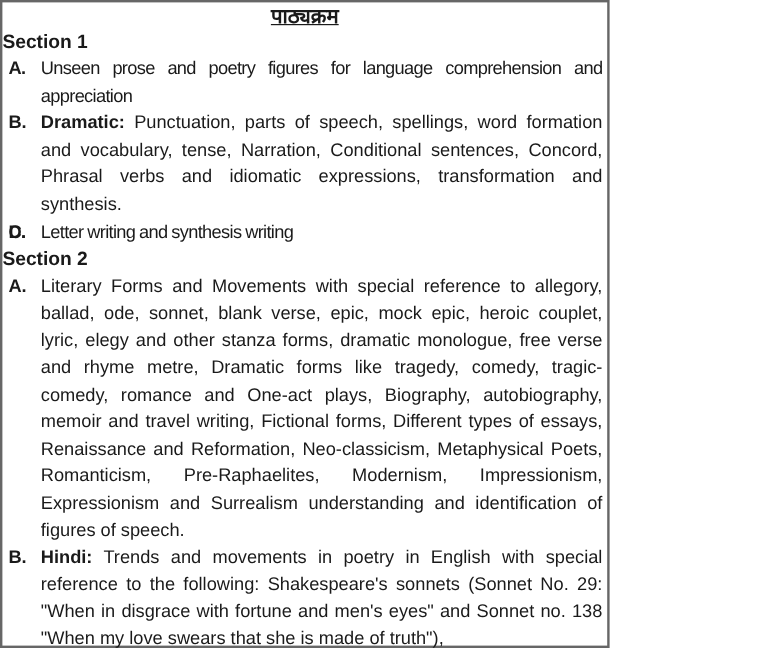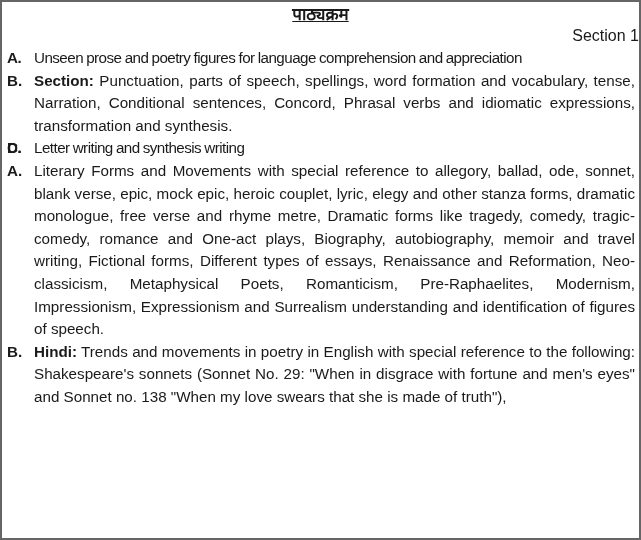--- a/index.html
+++ b/index.html
@@ -1,31 +1,31 @@
 <!DOCTYPE html>
 <html><head>
 <meta charset="utf-8">
 <style>
   html, body { margin: 0; padding: 0; background: #ffffff; }
   body { width: 641px; height: 540px; overflow: hidden; }
   .page {
     position: relative;
-    width: 641px; height: 540px;
+    width: 508px; height: 540px;
     box-sizing: border-box;
     border-top: 2px solid #666;
     border-left: 2px solid #666;
     border-right: 2px solid #666;
     border-bottom: 2px solid #666;
     background: #fff;
     font-family: "Liberation Sans", sans-serif;
     color: #1a1a1a;
     font-size: 15.2px;
     padding: 0 0 0 0;
   }
-  .center { text-align: right; font-weight: normal; margin-left: 36px; }
+  .center { text-align: left; font-weight: bold; }
   .hindi-title {
     text-align: center; font-weight: bold; font-size: 17px;
     text-decoration: underline; line-height: 20px;
     font-family: "DejaVu Sans", sans-serif;
   }
   .hindi-title.t1 { margin-top: 2px; }
   .sec-head { font-size: 16px; line-height: 23px; }
   .item {
     position: relative;
     padding-left: 32px;
@@ -47,30 +47,31 @@
   <div class="hindi-title t1">पाठ्यक्रम</div>
 
   <div class="center sec-head">Section 1</div>
 
   <div class="item tight">
     <span class="letter">A.</span>
     <span>Unseen prose and poetry figures for language comprehension and appreciation</span>
   </div>
   <div class="item">
     <span class="letter">B.</span>
-    <span class="lead">Section:</span><span> Punctuation, parts of speech, spellings, word formation and vocabulary, tense, Narration, Conditional sentences, Concord, Phrasal verbs and idiomatic expressions, transformation and synthesis.</span>
+    <span class="lead">Dramatic:</span><span> Punctuation, parts of speech, spellings, word formation and vocabulary, tense, Narration, Conditional sentences, Concord, Phrasal verbs and idiomatic expressions, transformation and synthesis.</span>
   </div>
   <div class="item tight">
     <span class="letter">C.</span>
   </div>
   <div class="item tight">
     <span class="letter">D.</span>
     <span>Letter writing and synthesis writing</span>
   </div>
 
+  <div class="center sec-head">Section 2</div>
 
   <div class="item">
     <span class="letter">A.</span>
     <span>Literary Forms and Movements with special reference to allegory, ballad, ode, sonnet, blank verse, epic, mock epic, heroic couplet, lyric, elegy and other stanza forms, dramatic monologue, free verse and rhyme metre, Dramatic forms like tragedy, comedy, tragic-comedy, romance and One-act plays, Biography, autobiography, memoir and travel writing, Fictional forms, Different types of essays, Renaissance and Reformation, Neo-classicism, Metaphysical Poets, Romanticism, Pre-Raphaelites, Modernism, Impressionism, Expressionism and Surrealism understanding and identification of figures of speech.</span>
   </div>
   <div class="item">
     <span class="letter">B.</span>
     <span class="lead">Hindi:</span><span> Trends and movements in poetry in English with special reference to the following: Shakespeare's sonnets (Sonnet No. 29: "When in disgrace with fortune and men's eyes" and Sonnet no. 138 "When my love swears that she is made of truth"),</span>
   </div>
 </div>

